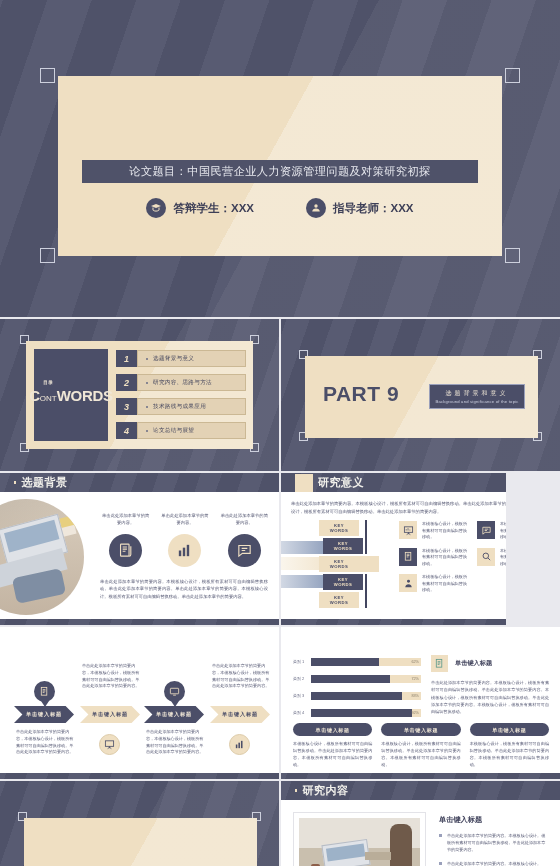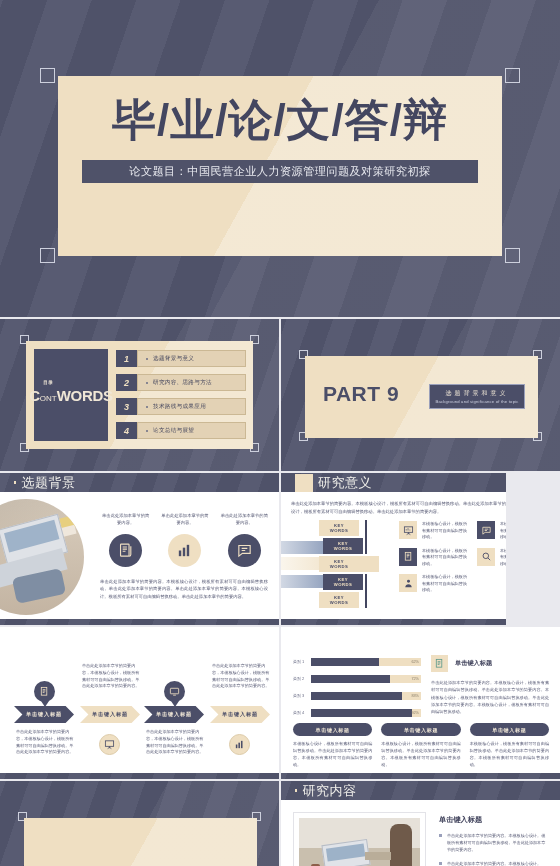--- a/index.html
+++ b/index.html
@@ -110,21 +110,21 @@
     display:flex; flex-direction:column; align-items:center; justify-content:center; gap:1px;
   }
   #s3 .badge .cn { font-size:6px; color:#efe6d6; letter-spacing:3px; }
   #s3 .badge .en { font-size:4.2px; color:#cdd0e0; letter-spacing:.2px; }
 
   
   .hdr { position:absolute; left:0; top:0; width:100%; height:19px; overflow:hidden; background:#4f5269; }
   .hdr .st { position:absolute; inset:0;
     background: repeating-linear-gradient(-71deg,#4f5269 0,#4f5269 20px,#585b72 20px,#585b72 40px); }
   .hdr .t { position:absolute; left:14px; top:0; height:19px; display:flex; align-items:center; gap:5px;
-    font-size:13px; color:#f0efea; font-weight:normal; letter-spacing:.5px; }
+    font-size:11px; color:#f0efea; font-weight:bold; letter-spacing:.5px; }
   .hdr .sq { width:2.4px; height:2.4px; background:#efdfc2; }
   .ftr { position:absolute; left:0; bottom:0; width:100%; height:6px; overflow:hidden; background:#4f5269; }
   .ftr .st { position:absolute; inset:0;
     background: repeating-linear-gradient(-71deg,#4f5269 0,#4f5269 20px,#585b72 20px,#585b72 40px); }
 
   
   #s4 { left:0; top:473px; width:279px; height:152px; background:#fff; }
   #s4 .photo {
     position:absolute; left:-32px; top:26px; width:116px; height:116px;
     border-radius:50%; overflow:hidden;
@@ -280,24 +280,43 @@
     <div class="sheen"></div>
 
     <div class="cm" style="left:40px;top:68px;width:15px;height:15px;"></div>
     <div class="cm" style="left:505px;top:68px;width:15px;height:15px;"></div>
     <div class="cm" style="left:40px;top:248px;width:15px;height:15px;"></div>
     <div class="cm" style="left:505px;top:248px;width:15px;height:15px;"></div>
 
     <div class="card">
       <div class="gloss"></div>
 
-      <div class="title">毕/业/论/文/答/辩</div>
 
       <div class="subbar">论文题目：中国民营企业人力资源管理问题及对策研究初探</div>
 
+      <div class="people">
+        <div class="person">
+          <span class="ico-circ">
+            <svg width="12" height="12" viewBox="0 0 24 24" fill="none" stroke="#efdfc2" stroke-width="2">
+              <path d="M2 8l10-4 10 4-10 4z" fill="#efdfc2" stroke="none"></path>
+              <path d="M6 11v5c0 1 2.7 2.2 6 2.2S18 17 18 16v-5"></path>
+            </svg>
+          </span>
+          <span class="lbl">答辩学生：XXX</span>
+        </div>
+        <div class="person">
+          <span class="ico-circ">
+            <svg width="12" height="12" viewBox="0 0 24 24" fill="#efdfc2">
+              <circle cx="12" cy="8" r="3.4"></circle>
+              <path d="M4.5 19c0-4 3.5-6.2 7.5-6.2S19.5 15 19.5 19z"></path>
+            </svg>
+          </span>
+          <span class="lbl">指导老师：XXX</span>
+        </div>
+      </div>
     </div>
   </div>
 
   <div class="slide" id="s2">
     <div class="stripes sm"></div>
     <div class="sheen"></div>
 
     <div class="cm" style="left:20px;top:16px;width:9px;height:9px;"></div>
     <div class="cm" style="left:250px;top:16px;width:9px;height:9px;"></div>
     <div class="cm" style="left:20px;top:124px;width:9px;height:9px;"></div>

